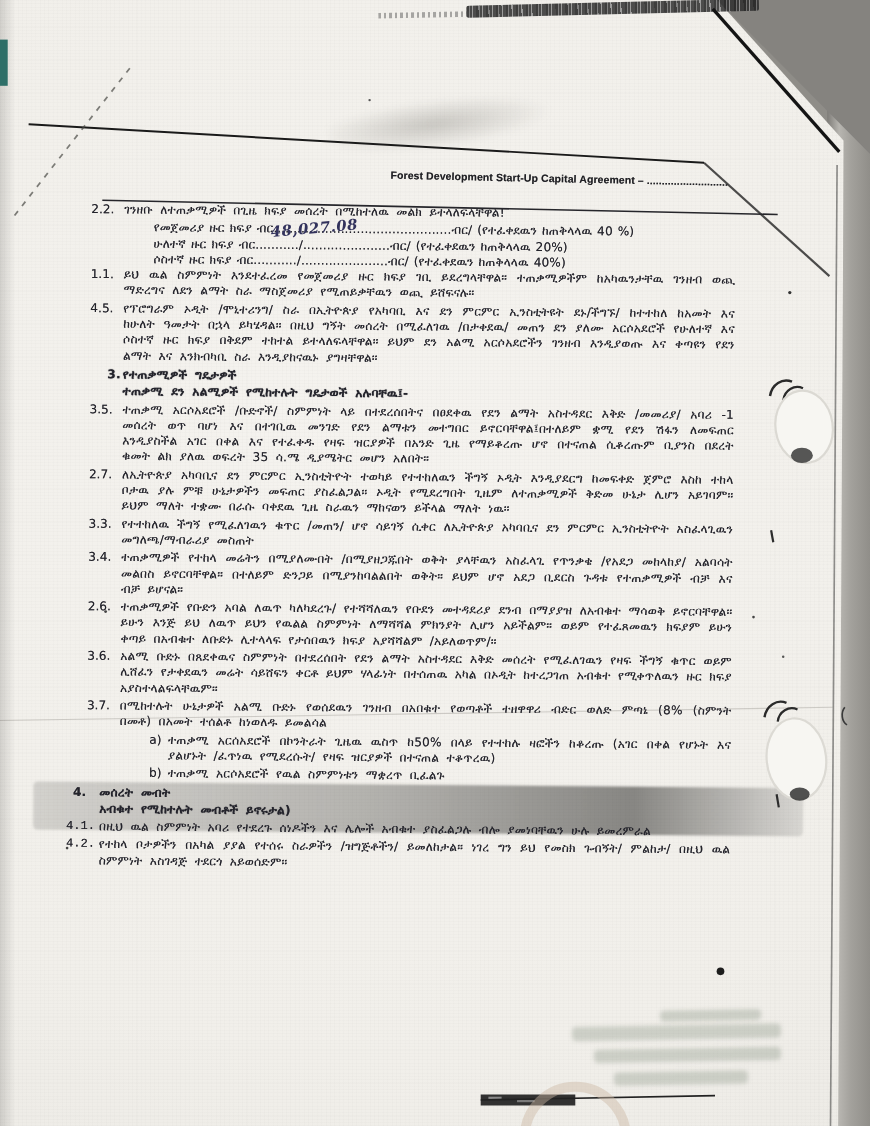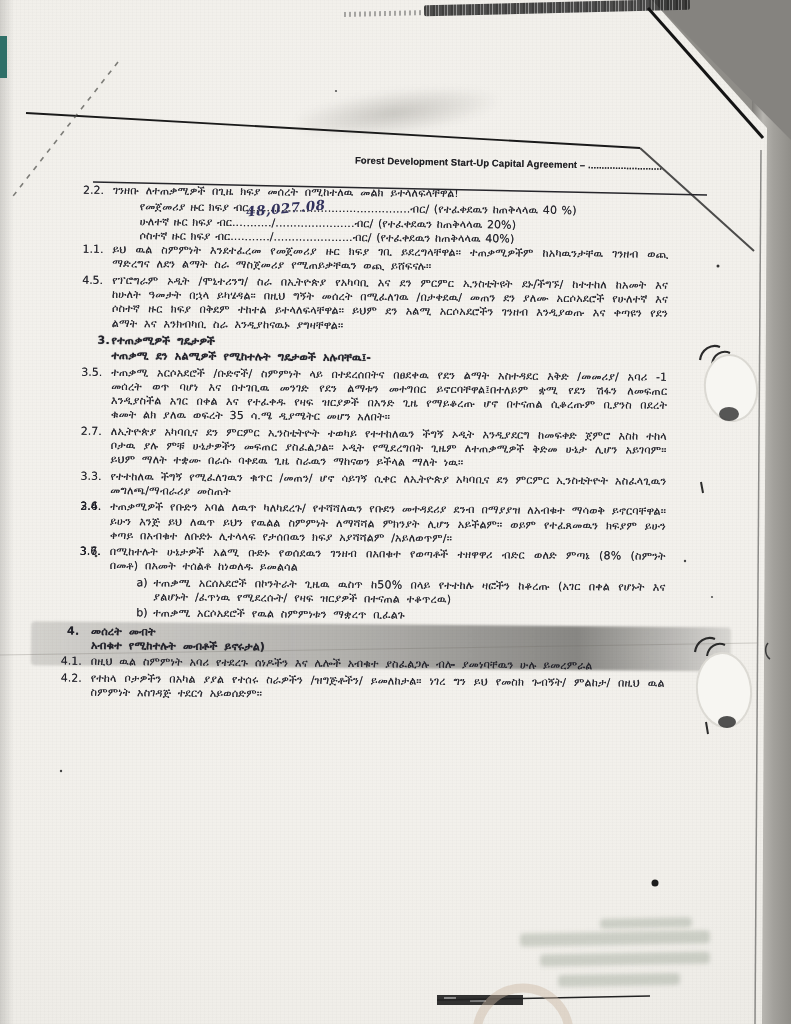--- a/index.html
+++ b/index.html
@@ -85,21 +85,21 @@
   .clause{position:relative;margin-bottom:2px;}
   .clause .num{position:absolute;left:-30px;top:0;width:30px;letter-spacing:0;word-spacing:0;}
   .payline{margin-left:27px;letter-spacing:.1px;word-spacing:1px;}
   .sec-head{position:relative;font-weight:700;margin-top:3px;margin-bottom:1px;
     text-shadow:0 0 1px rgba(10,10,20,.65);}
   .sec-head .num{position:absolute;left:-14px;top:0;}
   .sec-intro{font-weight:700;margin-bottom:2px;text-shadow:0 0 .8px rgba(10,10,20,.6);}
   .sub{margin-left:44px;position:relative;}
   .sub .num{position:absolute;left:-17px;top:0;width:17px;}
   .s4block{margin-left:-18px;margin-top:4px;}
-  .s4block .clause .num{left:-30px;}
+  .s4block .clause .num{left:-30px;font-family:Liberation Mono, monospace;}
   .s4head{position:relative;font-weight:700;}
   .s4head .num{position:absolute;left:-24px;top:0;}
   .smudge-band{
     position:absolute;left:-60px;top:-3px;width:700px;height:44px;z-index:-1;
     background:linear-gradient(90deg,rgba(70,70,68,.18) 0,rgba(55,55,52,.34) 45%,rgba(30,30,28,.5) 78%,rgba(90,90,88,.16) 100%);
     filter:blur(1.2px);border-radius:4px;
   }
 
   .artifacts{position:absolute;left:0;top:0;z-index:4;pointer-events:none;}
 </style>
@@ -161,27 +161,29 @@
     <div class="clause">
       <span class="num">2.7.</span>
       <span>ለኢትዮጵያ አካባቢና ደን ምርምር ኢንስቲትዮት ተወካይ የተተከለዉን ችግኝ ኦዲት እንዲያደርግ ከመፍቀድ ጀምሮ እስከ ተከላ ቦታዉ ያሉ ምቹ ሁኔታዎችን መፍጠር ያስፈልጋል። ኦዲት የሚደረግበት ጊዜም ለተጠቃሚዎች ቅድመ ሁኔታ ሊሆን አይገባም። ይህም ማለት ተቋሙ በራሱ ባቀደዉ ጊዜ ስራዉን ማከናወን ይችላል ማለት ነዉ።</span>
     </div>
     <div class="clause">
       <span class="num">3.3.</span>
       <span>የተተከለዉ ችግኝ የሚፈለገዉን ቁጥር /መጠን/ ሆኖ ሳይገኝ ሲቀር ለኢትዮጵያ አካባቢና ደን ምርምር ኢንስቲትዮት አስፈላጊዉን መግለጫ/ማብራሪያ መስጠት</span>
     </div>
     <div class="clause">
       <span class="num">3.4.</span>
+      <span>ተጠቃሚዎች የተከላ መሬትን በሚያለሙበት /በሚያዘጋጁበት ወቅት ያላቸዉን አስፈላጊ የጥንቃቄ /የአደጋ መከላከያ/ አልባሳት መልበስ ይኖርባቸዋል። በተለይም ድንጋይ በሚያንከባልልበት ወቅት። ይህም ሆኖ አደጋ ቢደርስ ጉዳቱ የተጠቃሚዎች ብቻ እና ብቻ ይሆናል።</span>
     </div>
     <div class="clause">
       <span class="num">2.6.</span>
       <span>ተጠቃሚዎች የቡድን አባል ለዉጥ ካለካደረጉ/ የተሻሻለዉን የቡደን መተዳደሪያ ደንብ በማያያዝ ለአብቁተ ማሳወቅ ይኖርባቸዋል። ይሁን እንጅ ይህ ለዉጥ ይህን የዉልል ስምምነት ለማሻሻል ምክንያት ሊሆን አይችልም። ወይም የተፈጸመዉን ክፍያም ይሁን ቀጣይ በአብቁተ ለቡድኑ ሊተላላፍ የታሰበዉን ክፍያ አያሻሻልም /አይለወጥም/።</span>
     </div>
     <div class="clause">
       <span class="num">3.6.</span>
+      <span>አልሚ ቡድኑ በጸደቀዉና ስምምነት በተደረሰበት የደን ልማት አስተዳደር እቅድ መሰረት የሚፈለገዉን የዛፍ ችግኝ ቁጥር ወይም ሊሸፈን የታቀደዉን መሬት ሳይሸፍን ቀርቶ ይህም ሃላፊነት በተሰጠዉ አካል በኦዲት ከተረጋገጠ አብቁተ የሚቀጥለዉን ዙር ክፍያ አያስተላልፍላቸዉም።</span>
     </div>
     <div class="clause">
       <span class="num">3.7.</span>
       <span>በሚከተሉት ሁኔታዎች አልሚ ቡድኑ የወሰደዉን ገንዘብ በአበቁተ የወጣቶች ተዘዋዋሪ ብድር ወለድ ምጣኔ (8% (ስምንት በመቶ) በአመት ተሰልቶ ከነወለዱ ይመልሳል</span>
     </div>
 
     <div class="clause sub">
       <span class="num">a)</span>
       <span>ተጠቃሚ አርሰአደሮች በኮንትራት ጊዜዉ ዉስጥ ከ50% በላይ የተተከሉ ዛፎችን ከቆረጡ (አገር በቀል የሆኑት እና ያልሆኑት /ፈጥነዉ የሚደረሱት/ የዛፍ ዝርያዎች በተናጠል ተቆጥረዉ)</span>
     </div>

